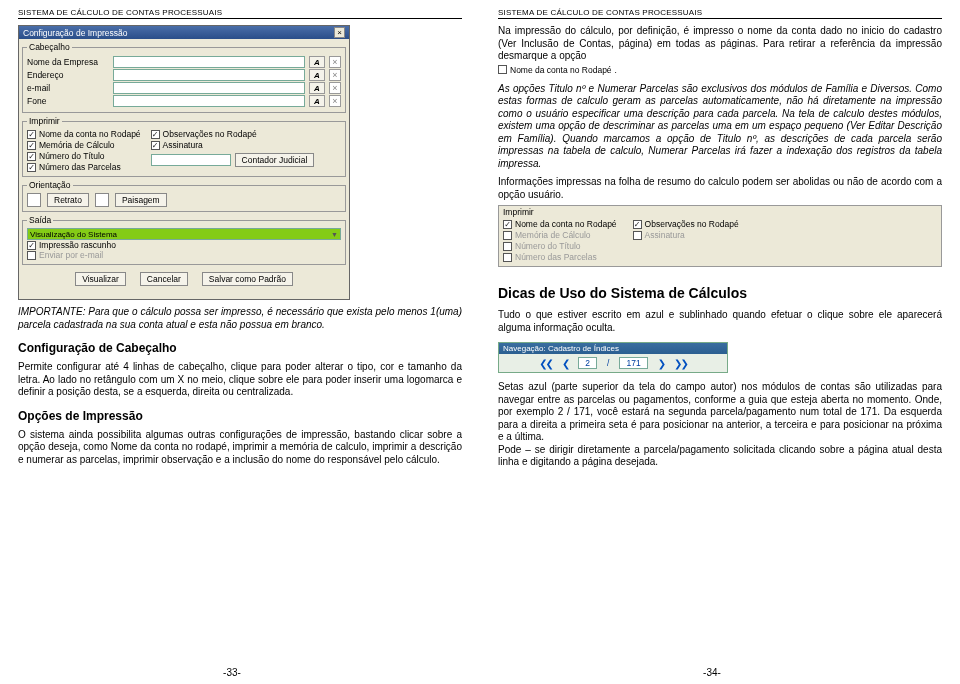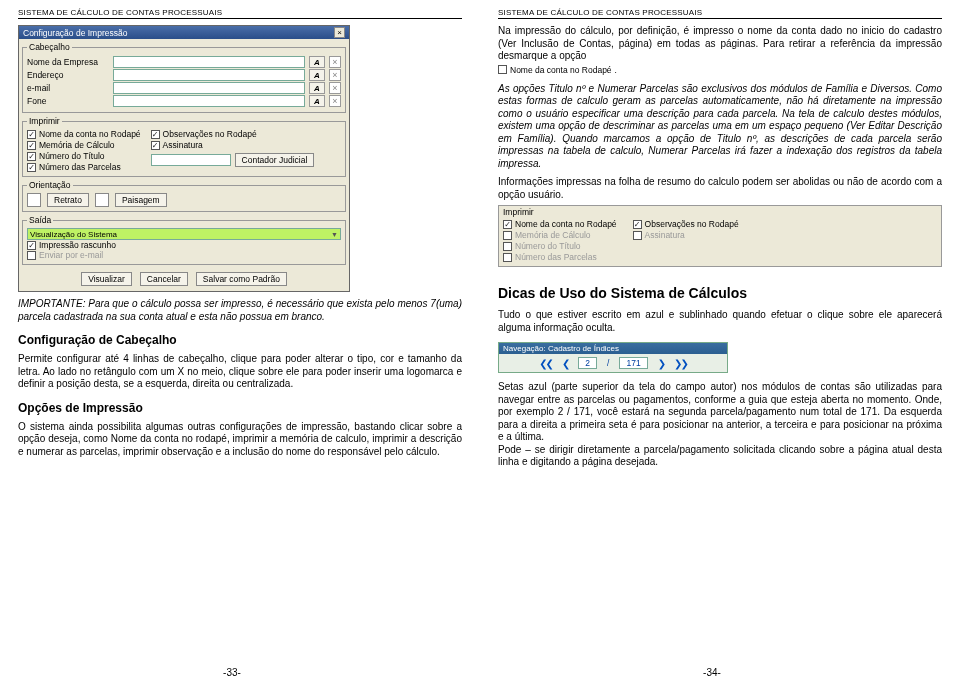--- a/index.html
+++ b/index.html
@@ -127,35 +127,35 @@
     display: flex;
     gap: 6px;
     align-items: center;
   }
   .orient .icon {
     width: 14px; height: 14px;
     border: 1px solid #888;
     background: #fff;
   }
   .sel {
-    background: #bef264;
+    background: #84cc16;
     border: 1px solid #7a9;
     height: 12px;
     font-size: 8px;
     padding: 0 2px;
     display: inline-flex;
     align-items: center;
     justify-content: space-between;
   }
   .sel .arrow { font-size: 7px; color: #555; }
   .dlg-buttons {
     display: flex;
     justify-content: center;
-    gap: 8px;
-    padding: 4px 0 5px 0;
+    gap: 14px;
+    padding: 4px 0 13px 0;
   }
   p { text-align: justify; line-height: 1.25; }
   h2 { font-size: 12px; font-weight: bold; margin: 10px 0 6px 0; }
   h1 { font-size: 14px; font-weight: bold; margin: 10px 0 8px 0; }
   .small-check-row {
     font-size: 8.5px;
     display: flex;
     align-items: center;
     gap: 3px;
     margin: 2px 0 8px 0;
@@ -306,21 +306,21 @@
         </span>
     </fieldset>
 
     <div class="dlg-buttons">
       <span class="btn">Visualizar</span>
       <span class="btn">Cancelar</span>
       <span class="btn">Salvar como Padrão</span>
     </div>
   </div>
 
-  <p><i>IMPORTANTE: Para que o cálculo possa ser impresso, é necessário que exista pelo menos 7(uma) parcela cadastrada na sua conta atual e esta não possua em branco.</i></p>
+  <p><i>IMPORTANTE: Para que o cálculo possa ser impresso, é necessário que exista pelo menos 1(uma) parcela cadastrada na sua conta atual e esta não possua em branco.</i></p>
 
   <h2>Configuração de Cabeçalho</h2>
   <p>Permite configurar até 4 linhas de cabeçalho, clique  para poder alterar o tipo, cor e tamanho da letra. Ao lado no retângulo com um X no meio, clique sobre ele para poder inserir uma logomarca e definir a posição desta, se a esquerda, direita ou centralizada.</p>
 
   <h2>Opções de Impressão</h2>
   <p>O sistema ainda possibilita algumas outras configurações de impressão, bastando clicar sobre a opção deseja, como Nome da conta no rodapé, imprimir a memória de calculo, imprimir a descrição e numerar as parcelas, imprimir observação e a inclusão do nome do responsável pelo cálculo.</p>
 
   <div class="footer">-33-</div>
 </div>
 

